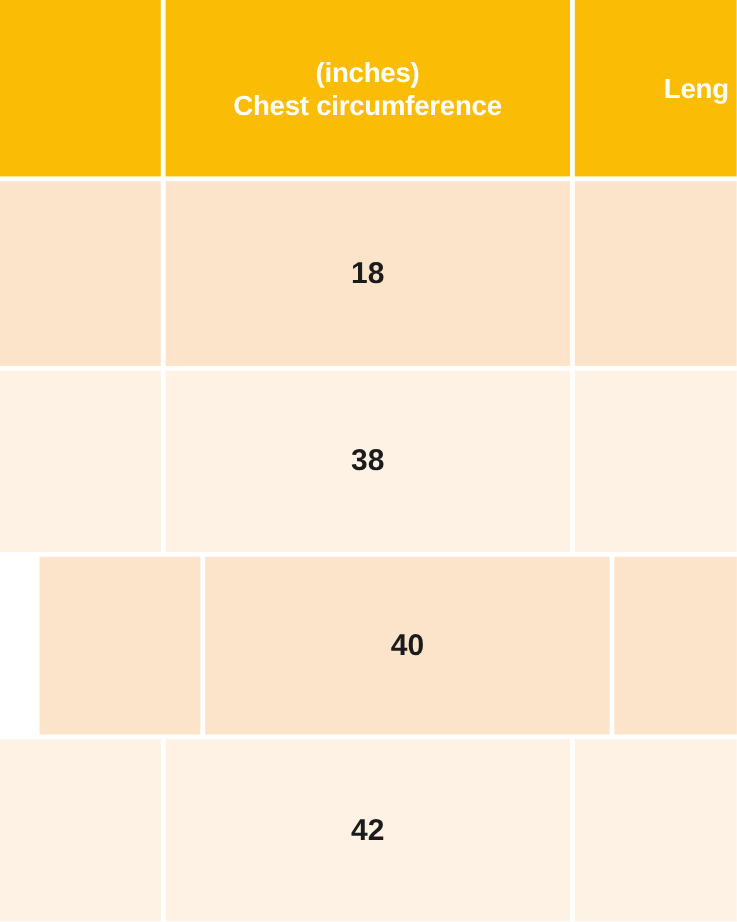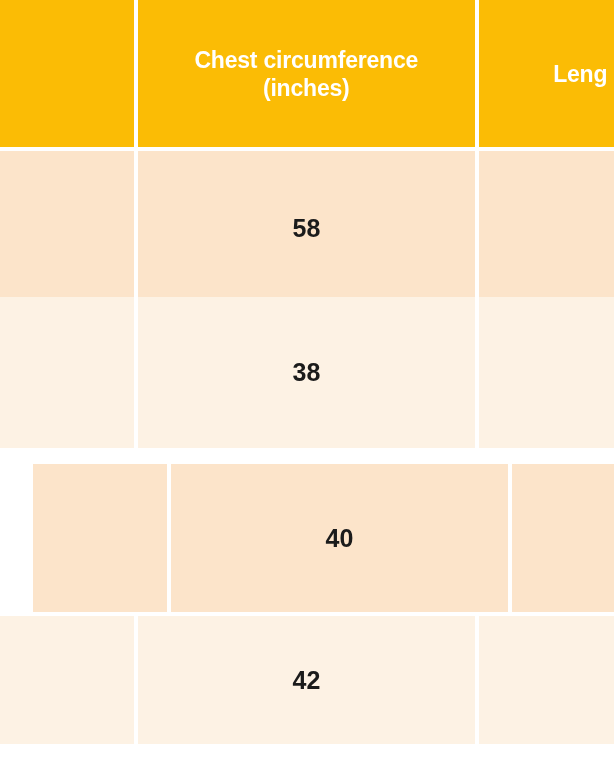--- a/index.html
+++ b/index.html
@@ -67,52 +67,52 @@
   
   .data-row .cell {
     color: #1b1b1b;
     font-weight: bold;
     font-size: 25px;
   }
   .shade-a .cell { background: #fce4ca; }
   .shade-b .cell { background: #fdf2e4; }
 
   .row-1 { top: 151px; height: 154px; }
-  .row-2 { top: 297px; height: 151px; }
+  .row-2 { top: 309px; height: 151px; }
   .row-3 { top: 464px; height: 148px; padding-left: 33px; }
-  .row-4 { top: 616px; height: 128px; }
+  .row-4 { top: 616px; height: 152px; }
 
   .hdr-line { display: block; }
 </style>
 </head>
 <body>
 
 <div id="size-table">
 
   <div class="row header-row">
     <div class="cell col-1">
       <span></span>
     </div>
     <div class="cell col-2">
       <span>
+        <span class="hdr-line">(inches)</span>
         <span class="hdr-line">Chest circumference</span>
-        <span class="hdr-line">(inches)</span>
       </span>
     </div>
     <div class="cell col-3">
       <span>Leng</span>
     </div>
   </div>
 
   <div class="row data-row row-1 shade-a">
     <div class="cell col-1">
       <span></span>
     </div>
     <div class="cell col-2">
-      <span>58</span>
+      <span>18</span>
     </div>
     <div class="cell col-3">
       <span></span>
     </div>
   </div>
 
   <div class="row data-row row-2 shade-b">
     <div class="cell col-1">
       <span></span>
     </div>

